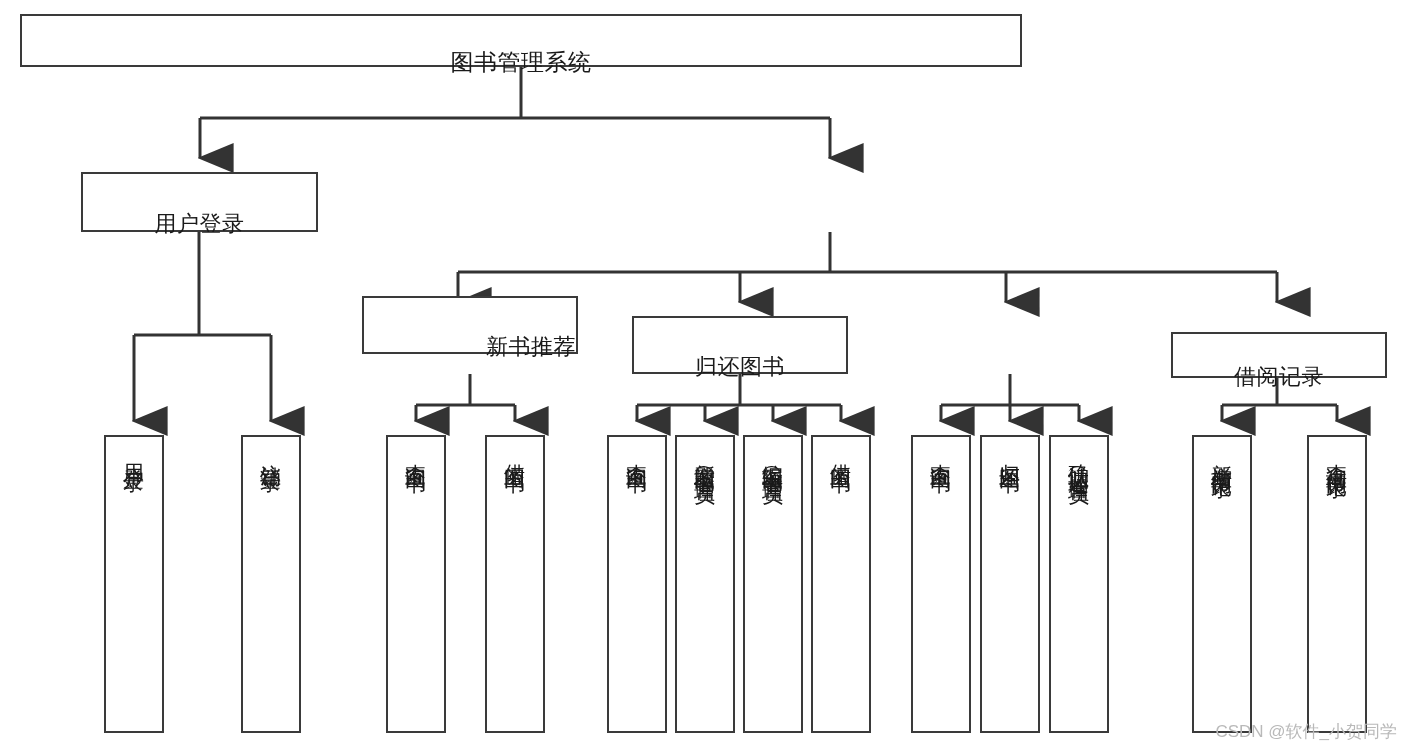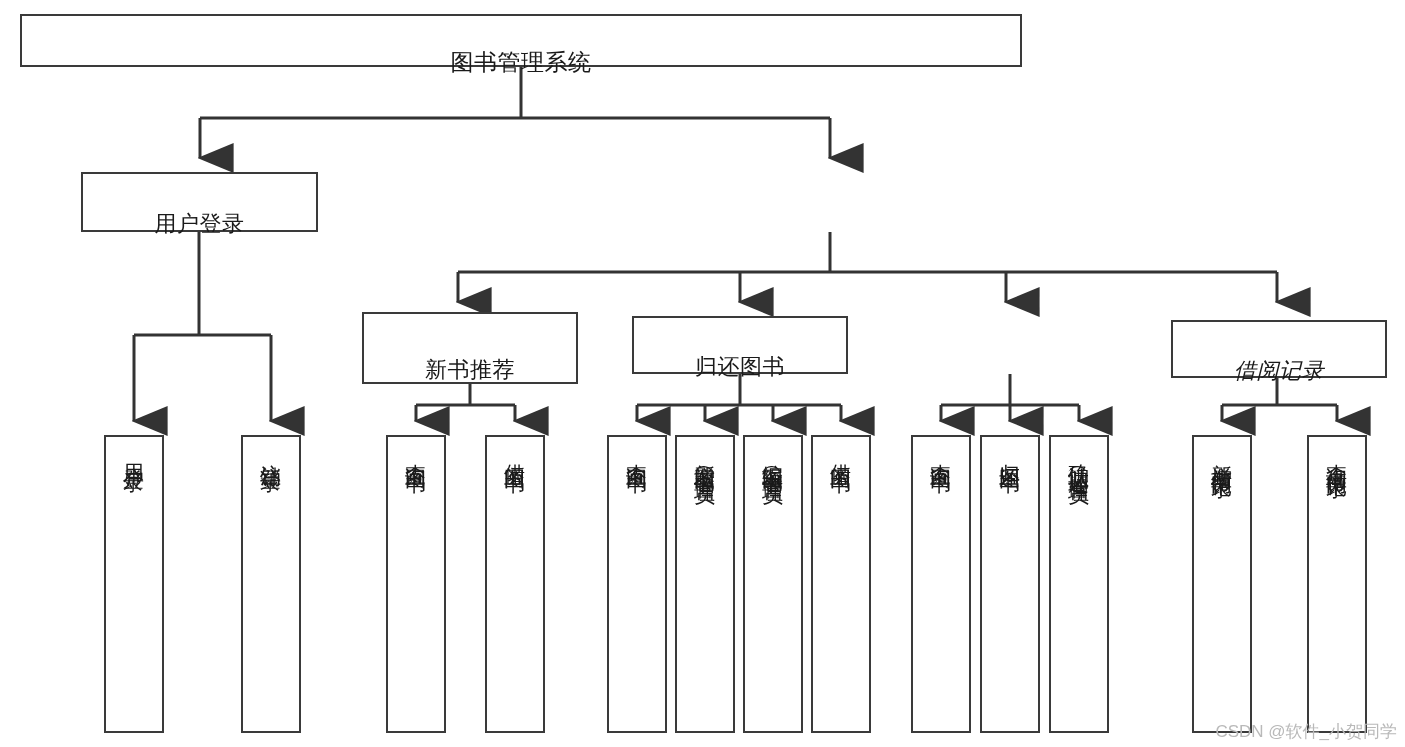--- a/index.html
+++ b/index.html
@@ -135,30 +135,30 @@
 
   <div class="node horiz root" style="left:20px; top:14px; width:1002px; height:53px;">
     <span class="label">图书管理系统</span>
   </div>
 
   <div class="node horiz" style="left:81px; top:172px; width:237px; height:60px;">
     <span class="label">用户登录</span>
   </div>
 
 
-  <div class="node horiz" style="left:362px; top:312px; width:216px; height:72px;">
+  <div class="node horiz" style="left:362px; top:296px; width:216px; height:58px;justify-content:flex-end;">
     <span class="label">新书推荐</span>
   </div>
 
   <div class="node horiz" style="left:632px; top:316px; width:216px; height:58px;">
     <span class="label">归还图书</span>
   </div>
 
 
-  <div class="node horiz" style="left:1171px; top:320px; width:216px; height:58px;font-style:italic;">
+  <div class="node horiz" style="left:1171px; top:332px; width:216px; height:46px;">
     <span class="label">借阅记录</span>
   </div>
 
   <div class="node vert" style="left:104px; top:435px; width:60px; height:298px;">
     <span class="label">用户登录</span>
   </div>
 
   <div class="node vert" style="left:241px; top:435px; width:60px; height:298px;">
     <span class="label">注销登录</span>
   </div>

